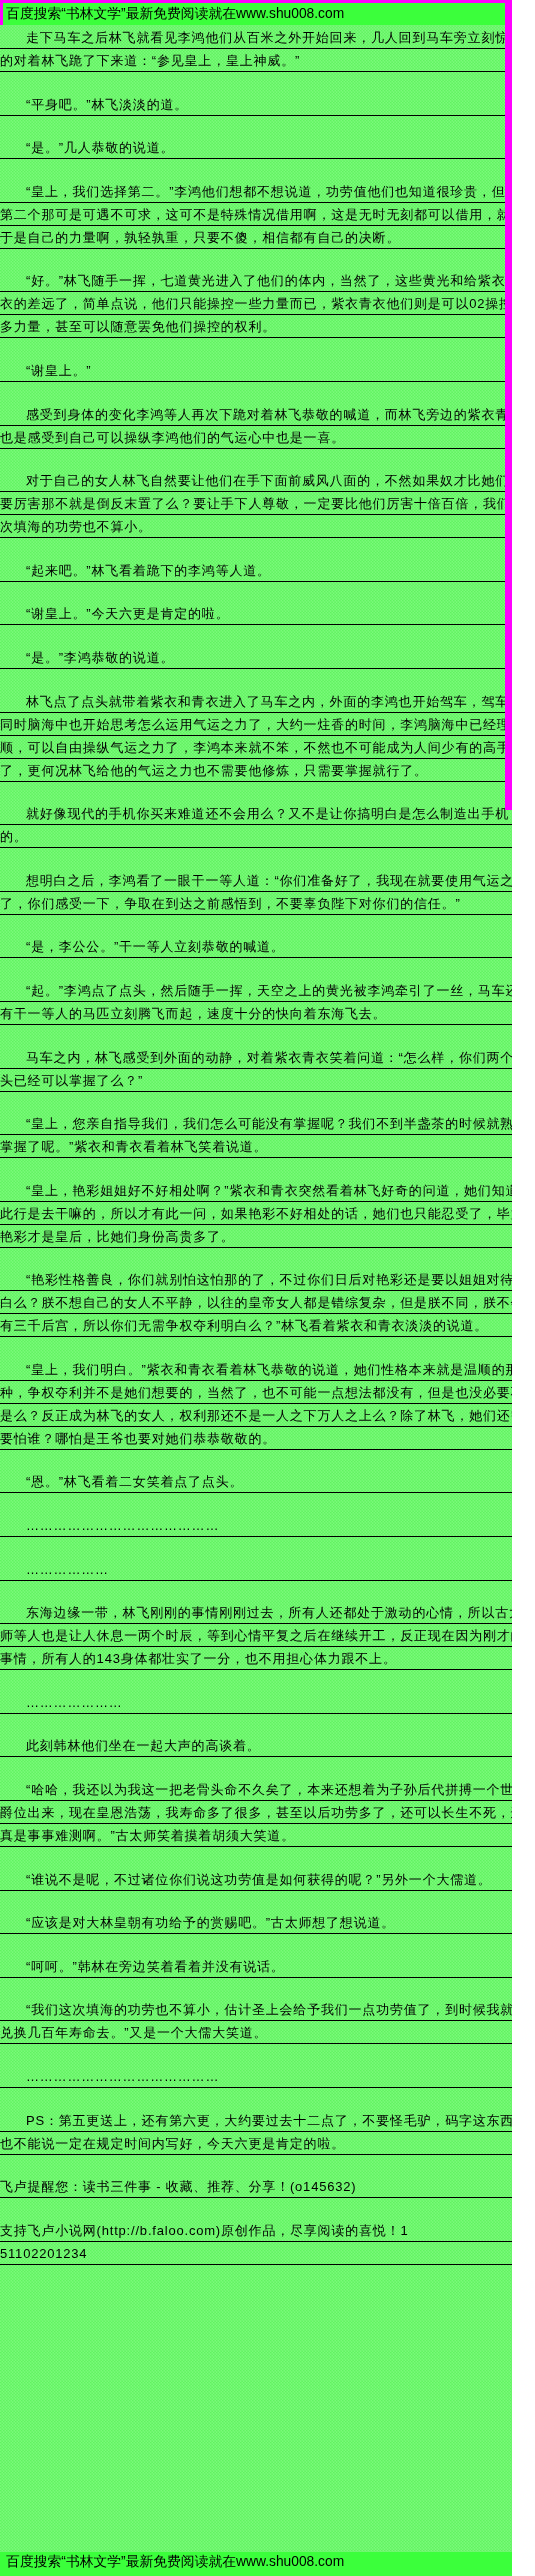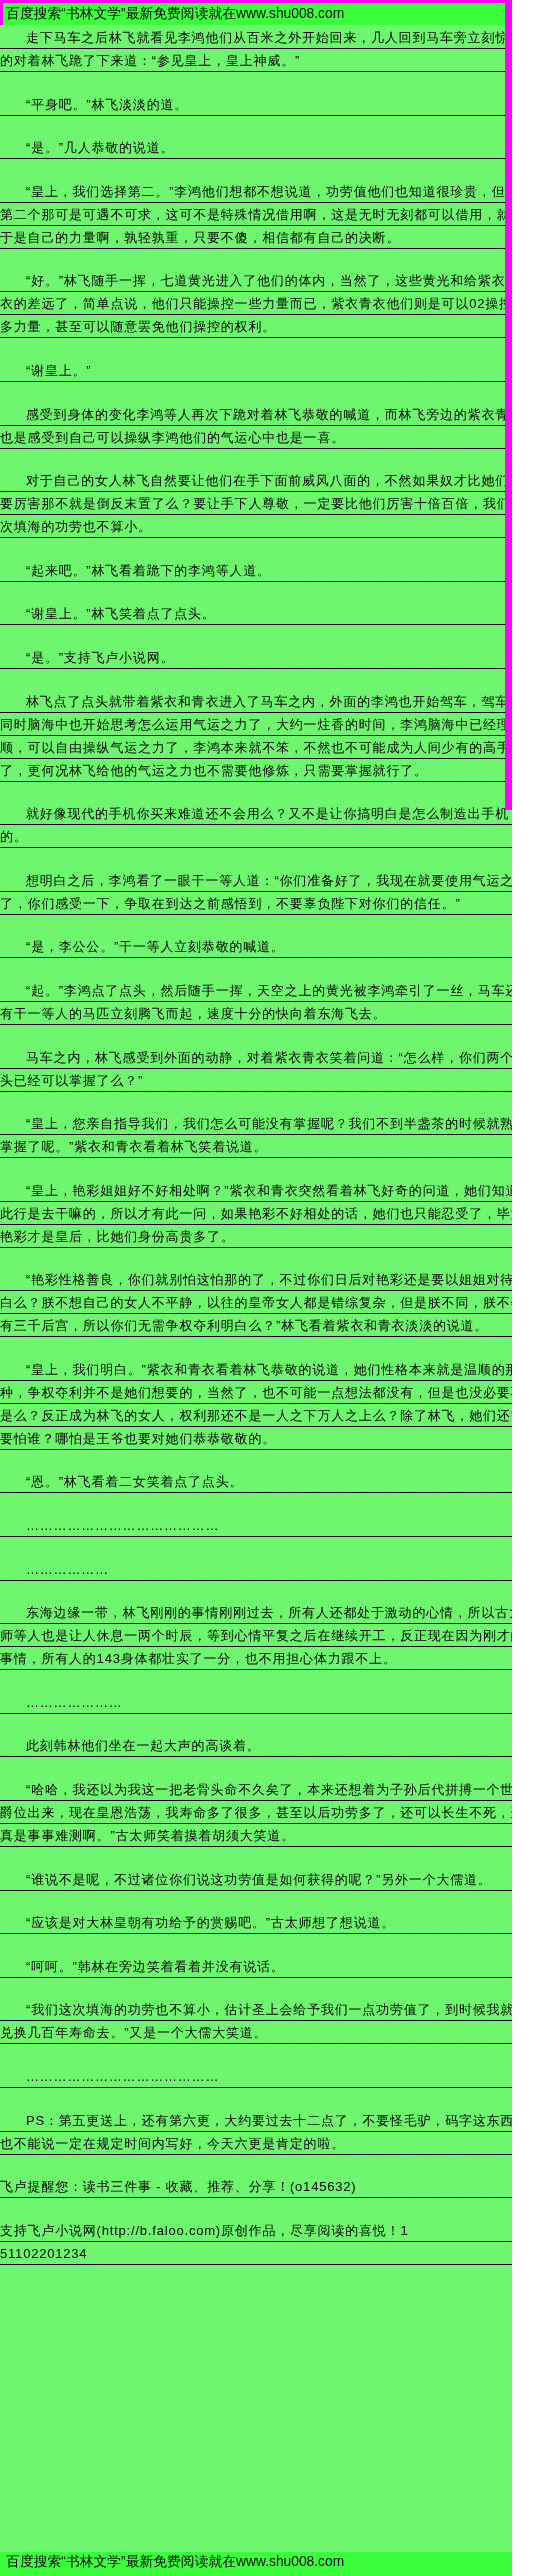--- a/index.html
+++ b/index.html
@@ -92,22 +92,22 @@
   <div class="content">
       <p class="para gap-large">走下马车之后林飞就看见李鸿他们从百米之外开始回来，几人回到马车旁立刻惊喜的对着林飞跪了下来道：“参见皇上，皇上神威。”</p>
       <p class="para gap-normal">“平身吧。”林飞淡淡的道。</p>
       <p class="para gap-normal">“是。”几人恭敬的说道。</p>
       <p class="para gap-normal">“皇上，我们选择第二。”李鸿他们想都不想说道，功劳值他们也知道很珍贵，但是第二个那可是可遇不可求，这可不是特殊情况借用啊，这是无时无刻都可以借用，就等于是自己的力量啊，孰轻孰重，只要不傻，相信都有自己的决断。</p>
       <p class="para gap-normal">“好。”林飞随手一挥，七道黄光进入了他们的体内，当然了，这些黄光和给紫衣青衣的差远了，简单点说，他们只能操控一些力量而已，紫衣青衣他们则是可以02操控很多力量，甚至可以随意罢免他们操控的权利。</p>
       <p class="para gap-normal">“谢皇上。”</p>
       <p class="para gap-normal">感受到身体的变化李鸿等人再次下跪对着林飞恭敬的喊道，而林飞旁边的紫衣青衣也是感受到自己可以操纵李鸿他们的气运心中也是一喜。</p>
       <p class="para gap-normal">对于自己的女人林飞自然要让他们在手下面前威风八面的，不然如果奴才比她们还要厉害那不就是倒反末置了么？要让手下人尊敬，一定要比他们厉害十倍百倍，我们这次填海的功劳也不算小。</p>
       <p class="para gap-normal">“起来吧。”林飞看着跪下的李鸿等人道。</p>
-      <p class="para gap-normal">“谢皇上。”林飞笑着点了点头。</p>
-      <p class="para gap-normal">“是。”支持飞卢小说网。</p>
+      <p class="para gap-normal">“谢皇上。”今天六更是肯定的啦。</p>
+      <p class="para gap-normal">“是。”李鸿恭敬的说道。</p>
       <p class="para gap-normal">林飞点了点头就带着紫衣和青衣进入了马车之内，外面的李鸿也开始驾车，驾车的同时脑海中也开始思考怎么运用气运之力了，大约一炷香的时间，李鸿脑海中已经理顺，可以自由操纵气运之力了，李鸿本来就不笨，不然也不可能成为人间少有的高手了，更何况林飞给他的气运之力也不需要他修炼，只需要掌握就行了。</p>
       <p class="para gap-normal">就好像现代的手机你买来难道还不会用么？又不是让你搞明白是怎么制造出手机的。</p>
       <p class="para gap-normal">想明白之后，李鸿看了一眼干一等人道：“你们准备好了，我现在就要使用气运之力了，你们感受一下，争取在到达之前感悟到，不要辜负陛下对你们的信任。”</p>
       <p class="para gap-normal">“是，李公公。”干一等人立刻恭敬的喊道。</p>
       <p class="para gap-normal">“起。”李鸿点了点头，然后随手一挥，天空之上的黄光被李鸿牵引了一丝，马车还有干一等人的马匹立刻腾飞而起，速度十分的快向着东海飞去。</p>
       <p class="para gap-normal">马车之内，林飞感受到外面的动静，对着紫衣青衣笑着问道：“怎么样，你们两个丫头已经可以掌握了么？”</p>
       <p class="para gap-normal">“皇上，您亲自指导我们，我们怎么可能没有掌握呢？我们不到半盏茶的时候就熟练掌握了呢。”紫衣和青衣看着林飞笑着说道。</p>
       <p class="para gap-normal">“皇上，艳彩姐姐好不好相处啊？”紫衣和青衣突然看着林飞好奇的问道，她们知道此行是去干嘛的，所以才有此一问，如果艳彩不好相处的话，她们也只能忍受了，毕竟艳彩才是皇后，比她们身份高贵多了。</p>
       <p class="para gap-normal">“艳彩性格善良，你们就别怕这怕那的了，不过你们日后对艳彩还是要以姐姐对待明白么？朕不想自己的女人不平静，以往的皇帝女人都是错综复杂，但是朕不同，朕不会有三千后宫，所以你们无需争权夺利明白么？”林飞看着紫衣和青衣淡淡的说道。</p>
       <p class="para gap-normal">“皇上，我们明白。”紫衣和青衣看着林飞恭敬的说道，她们性格本来就是温顺的那种，争权夺利并不是她们想要的，当然了，也不可能一点想法都没有，但是也没必要不是么？反正成为林飞的女人，权利那还不是一人之下万人之上么？除了林飞，她们还需要怕谁？哪怕是王爷也要对她们恭恭敬敬的。</p>

